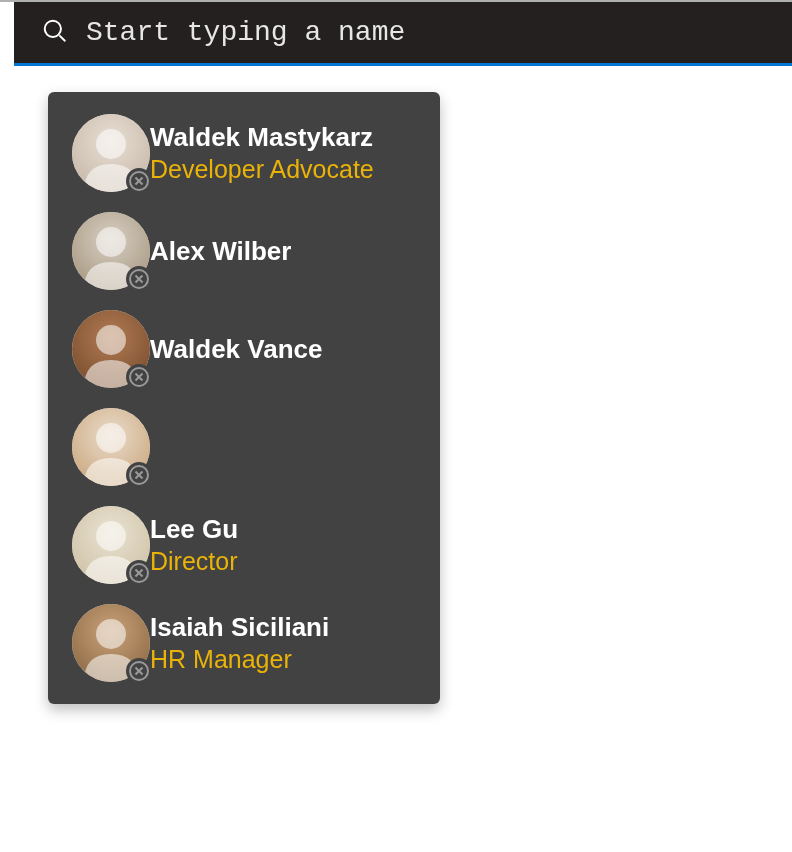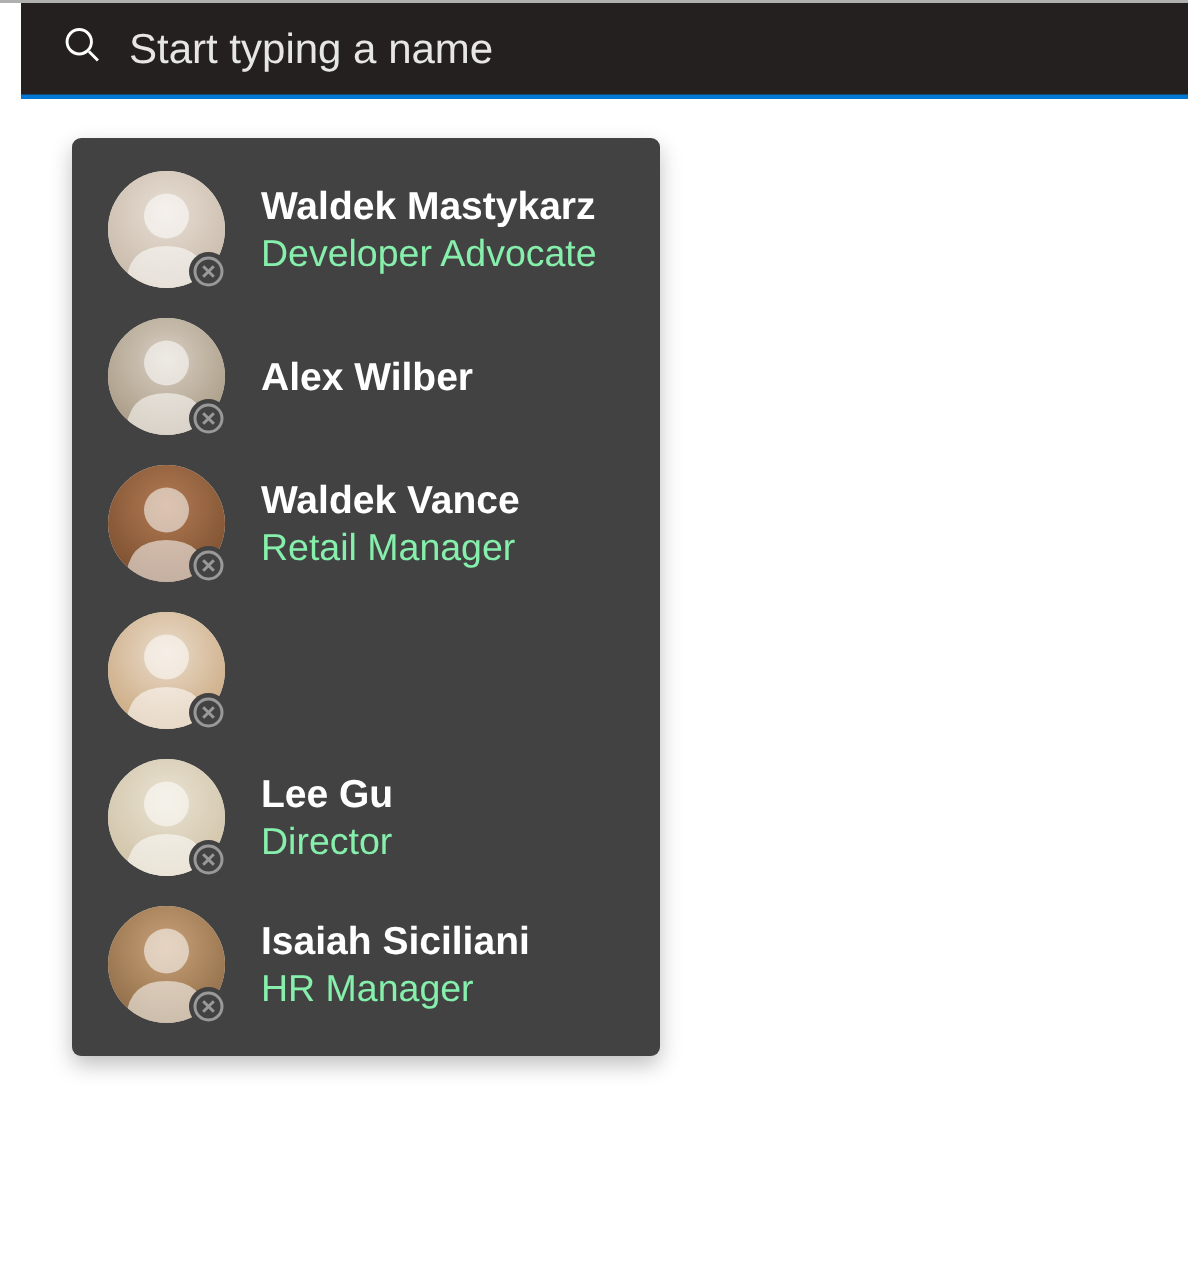--- a/index.html
+++ b/index.html
@@ -26,41 +26,40 @@
       flex-shrink: 0;
     }
     .search-input {
       background: transparent;
       border: none;
       outline: none;
       color: #fde047;
       font-size: 28px;
       font-weight: 400;
       flex: 1;
-      font-family: Liberation Sans, sans-serif;
+      font-family: Liberation Mono, monospace;
     }
     .search-input::placeholder {
       color: #e6e6e6;
       opacity: 1;
     }
     .dropdown {
       position: absolute;
       top: 92px;
       left: 48px;
       width: 392px;
       background: #424242;
       border-radius: 6px;
       box-shadow: 0 6px 14px rgba(0,0,0,0.25);
       padding: 12px 0;
     }
     .person-item {
       display: flex;
       align-items: center;
       padding: 10px 24px;
-      gap: 24px;
       cursor: pointer;
     }
     .avatar-wrap {
       position: relative;
       width: 78px;
       height: 78px;
       flex-shrink: 0;
     }
     .avatar {
       width: 78px;
@@ -105,21 +104,21 @@
     .presence-inner::before { transform: translate(-50%,-50%) rotate(45deg); }
     .presence-inner::after  { transform: translate(-50%,-50%) rotate(-45deg); }
     .person-text { display: flex; flex-direction: column; }
     .person-name {
       color: #ffffff;
       font-size: 26px;
       font-weight: 600;
       line-height: 1.25;
     }
     .person-title {
-      color: #86efac;
+      color: #eab308;
       font-size: 25px;
       font-weight: 400;
       line-height: 1.25;
     }
   </style>
 </head>
 <body>
 
 <div class="search-bar">
   <span class="search-icon">
@@ -193,21 +192,20 @@
     <circle cx="39" cy="30" r="15" fill="rgba(255,255,255,0.55)"></circle>
     <path d="M 12 78 Q 12 50 39 50 Q 66 50 66 78 Z" fill="rgba(255,255,255,0.55)"></path>
   </svg>
         </div>
       <div class="presence-badge">
         <div class="presence-inner"></div>
       </div>
     </div>
     <div class="person-text">
       <div class="person-name">Waldek Vance</div>
-      <div class="person-title">Retail Manager</div>
     </div>
     </div>
     <div class="person-item">
     <div class="avatar-wrap">
       <div class="avatar">
   <svg width="78" height="78" viewBox="0 0 78 78">
     <defs>
       <radialGradient id="g3" cx="50%" cy="35%" r="70%">
         <stop offset="0%" stop-color="#eadccb"></stop>
         <stop offset="100%" stop-color="#caa87f"></stop>

